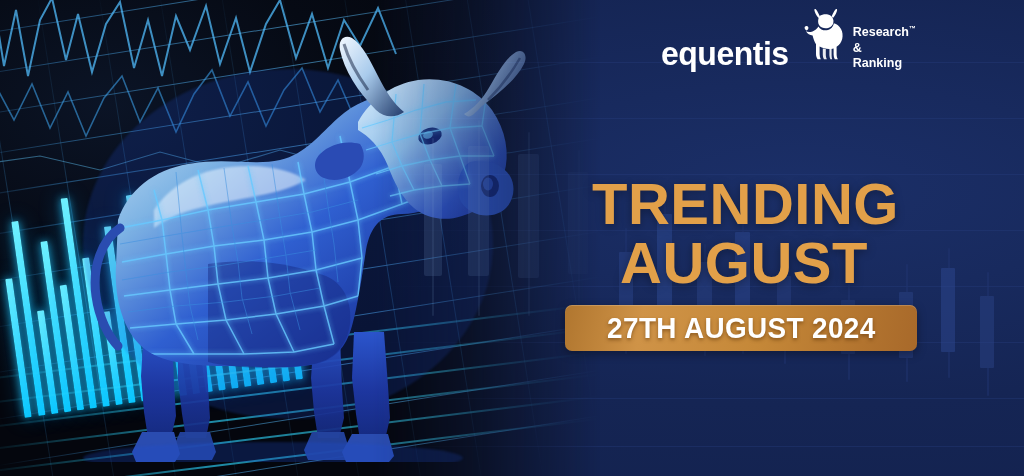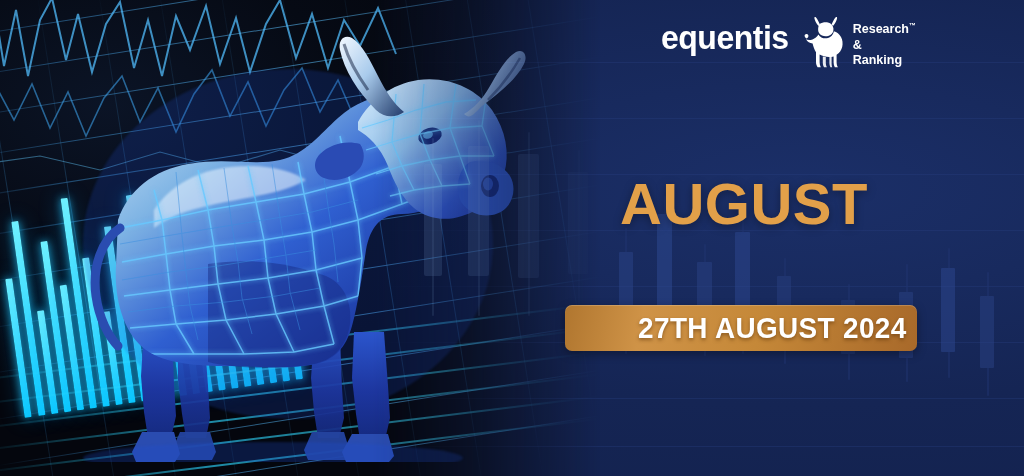--- a/index.html
+++ b/index.html
@@ -76,21 +76,21 @@
   
   .bull{ position:absolute; left:58px; top:14px; width:470px; height:448px; }
   .bull svg{ width:100%; height:100%; display:block; }
 
   
   .blend-candles{ position:absolute; left:400px; top:120px; width:260px; height:300px; opacity:.55; }
   .bcand{ position:absolute; background:rgba(150,190,235,.30); border-radius:2px; }
   .bcand.w{ width:2px; background:rgba(150,190,235,.24); }
 
   
-  .logo{ position:absolute; right:108px; top:20px; display:flex; align-items:flex-start; gap:7px; }
+  .logo{ position:absolute; right:108px; top:12px; display:flex; align-items:flex-end; gap:7px; }
   .logo-word{
     color:#ffffff; font-weight:700; font-size:34px; letter-spacing:-.5px;
     font-family:"Liberation Sans", sans-serif; line-height:1;
     transform:scaleX(.94); transform-origin:left center;
   }
   .logo-bull{ width:42px; height:58px; position:relative; top:-4px; }
   .logo-rr{
     color:#ffffff; font-weight:700; font-size:12.5px; line-height:1.25;
     font-family:"Liberation Sans", sans-serif; position:relative; top:2px;
   }
@@ -103,21 +103,21 @@
     letter-spacing:.5px; font-family:"Liberation Sans", sans-serif;
     text-shadow:0 2px 10px rgba(0,0,0,.35);
   }
   .title .l2{ display:block; margin-left:28px; }
 
   .date-badge{
     position:absolute; left:565px; top:305px;
     width:352px; height:46px; border-radius:7px;
     background:linear-gradient(100deg,#b0762f 0%,#cf9347 22%,#c58838 55%,#a8692a 100%);
     box-shadow:0 3px 10px rgba(0,0,0,.35), inset 0 1px 0 rgba(255,255,255,.18);
-    display:flex; align-items:center; justify-content:flex-end;
+    display:flex; align-items:center; justify-content:center;
   }
   .date-badge span{
     color:#ffffff; font-weight:700; font-size:30px; letter-spacing:.4px;
     font-family:"Liberation Sans", sans-serif;
     transform:scaleX(.93); white-space:nowrap;
     text-shadow:0 2px 4px rgba(90,50,10,.55);
   }
 </style>
 </head>
 <body>
@@ -442,20 +442,21 @@
     </div>
 
     <div class="logo-rr">
       <div><span>Research</span><sup>™</sup></div>
       <div>&amp;</div>
       <div>Ranking</div>
     </div>
   </div>
 
   <div class="title">
+    <span>TRENDING</span>
     <span class="l2">AUGUST</span>
   </div>
 
   <div class="date-badge">
     <span>27TH AUGUST 2024</span>
   </div>
 
 </div>
 
 </body></html>

